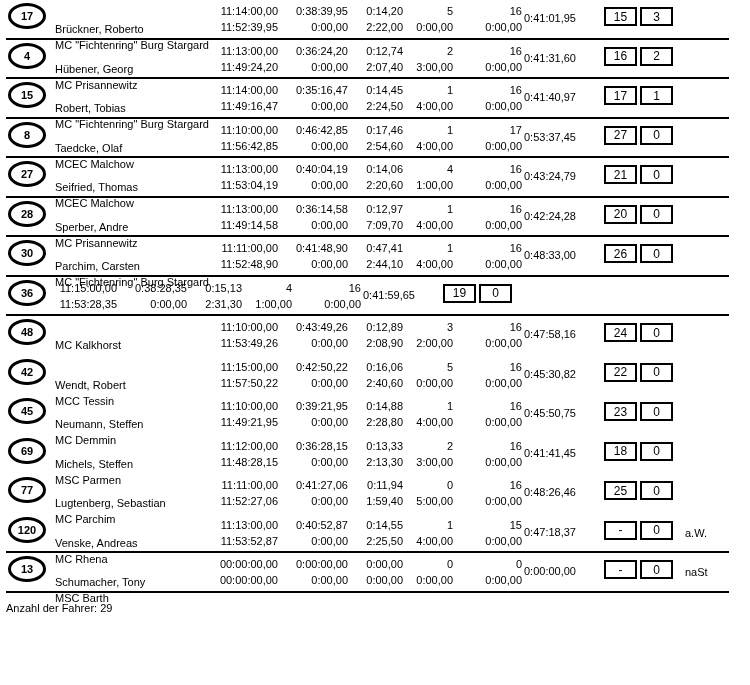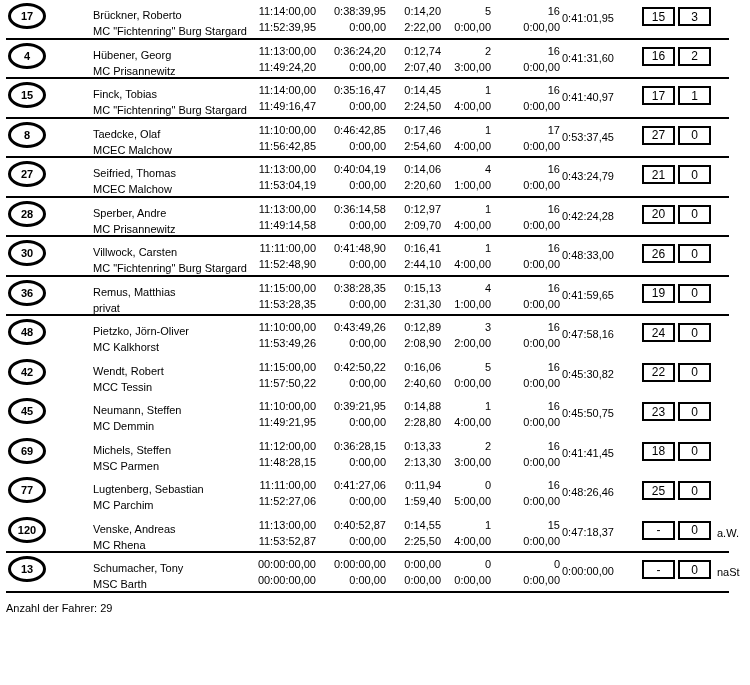--- a/index.html
+++ b/index.html
@@ -15,37 +15,37 @@
     height:39.5px; margin-left:6px; width:723px;
     box-sizing:border-box;
   }
   .row.sep { border-bottom:2px solid #000; }
   .cell-badge { width:49px; flex:none; }
   .ellipse {
     width:32px; height:20px; border:3px solid #000; border-radius:50%;
     margin:3px 0 0 2px; display:flex; align-items:center; justify-content:center;
     font-weight:bold; font-size:11px; letter-spacing:0; background:#fff;
   }
-  .cell-name { width:161px; flex:none; padding-top:8px;margin-left:38px; }
+  .cell-name { width:161px; flex:none; padding-top:22px; }
   .ln { height:16px; line-height:15px; white-space:nowrap; }
   .cell.num { flex:none; text-align:right; padding-top:4px; }
   .c1 { width:62px; }
   .c2 { width:70px; }
   .c3 { width:55px; }
   .c4 { width:50px; }
   .c5 { width:69px; }
   .cell-total { flex:none; width:64px; margin-left:2px; padding-top:12px; white-space:nowrap; }
   .box {
     flex:none; width:29px; height:15px; border:2px solid #000;
     display:flex; align-items:center; justify-content:center;
     font-size:12px; margin-top:7px; background:#fff;
   }
   .box.b1 { margin-left:16px; }
   .box.b2 { margin-left:3px; }
-  .note { flex:none; margin-left:6px; padding-top:13px; white-space:nowrap; }
+  .note { flex:none; margin-left:12px; padding-top:13px; white-space:nowrap; }
   .footer { margin:9px 0 0 6px; }
 </style>
 </head>
 <body>
 
 <div class="page">
   <div class="table" id="rows">
   <div class="row sep">
     <div class="cell-badge">
       <div class="ellipse">
@@ -118,21 +118,21 @@
     <div class="note"></div>
   </div>
 
   <div class="row sep">
     <div class="cell-badge">
       <div class="ellipse">
         <span>15</span>
       </div>
     </div>
     <div class="cell-name">
-      <div class="ln">Finck, Tobias</div>
+      <div class="ln">Robert, Tobias</div>
       <div class="ln">MC "Fichtenring" Burg Stargard</div>
     </div>
     <div class="cell num c1">
       <div class="ln">11:14:00,00</div>
       <div class="ln">11:49:16,47</div>
     </div>
     <div class="cell num c2">
       <div class="ln">0:35:16,47</div>
       <div class="ln">0:00,00</div>
     </div>
@@ -239,21 +239,21 @@
     <div class="cell num c1">
       <div class="ln">11:13:00,00</div>
       <div class="ln">11:49:14,58</div>
     </div>
     <div class="cell num c2">
       <div class="ln">0:36:14,58</div>
       <div class="ln">0:00,00</div>
     </div>
     <div class="cell num c3">
       <div class="ln">0:12,97</div>
-      <div class="ln">2:09,70</div>
+      <div class="ln">7:09,70</div>
     </div>
     <div class="cell num c4">
       <div class="ln">1</div>
       <div class="ln">4:00,00</div>
     </div>
     <div class="cell num c5">
       <div class="ln">16</div>
       <div class="ln">0:00,00</div>
     </div>
     <div class="cell-total">0:42:24,28</div>
@@ -262,33 +262,33 @@
     <div class="note"></div>
   </div>
 
   <div class="row sep">
     <div class="cell-badge">
       <div class="ellipse">
         <span>30</span>
       </div>
     </div>
     <div class="cell-name">
-      <div class="ln">Villwock, Carsten</div>
+      <div class="ln">Parchim, Carsten</div>
       <div class="ln">MC "Fichtenring" Burg Stargard</div>
     </div>
     <div class="cell num c1">
       <div class="ln">11:11:00,00</div>
       <div class="ln">11:52:48,90</div>
     </div>
     <div class="cell num c2">
       <div class="ln">0:41:48,90</div>
       <div class="ln">0:00,00</div>
     </div>
     <div class="cell num c3">
-      <div class="ln">0:16,41</div>
+      <div class="ln">0:47,41</div>
       <div class="ln">2:44,10</div>
     </div>
     <div class="cell num c4">
       <div class="ln">1</div>
       <div class="ln">4:00,00</div>
     </div>
     <div class="cell num c5">
       <div class="ln">16</div>
       <div class="ln">0:00,00</div>
     </div>
@@ -297,24 +297,20 @@
     <div class="box b2">0</div>
     <div class="note"></div>
   </div>
 
   <div class="row sep">
     <div class="cell-badge">
       <div class="ellipse">
         <span>36</span>
       </div>
     </div>
-    <div class="cell-name">
-      <div class="ln">Remus, Matthias</div>
-      <div class="ln">privat</div>
-    </div>
     <div class="cell num c1">
       <div class="ln">11:15:00,00</div>
       <div class="ln">11:53:28,35</div>
     </div>
     <div class="cell num c2">
       <div class="ln">0:38:28,35</div>
       <div class="ln">0:00,00</div>
     </div>
     <div class="cell num c3">
       <div class="ln">0:15,13</div>
@@ -334,21 +330,20 @@
     <div class="note"></div>
   </div>
 
   <div class="row">
     <div class="cell-badge">
       <div class="ellipse">
         <span>48</span>
       </div>
     </div>
     <div class="cell-name">
-      <div class="ln">Pietzko, Jörn-Oliver</div>
       <div class="ln">MC Kalkhorst</div>
     </div>
     <div class="cell num c1">
       <div class="ln">11:10:00,00</div>
       <div class="ln">11:53:49,26</div>
     </div>
     <div class="cell num c2">
       <div class="ln">0:43:49,26</div>
       <div class="ln">0:00,00</div>
     </div>

